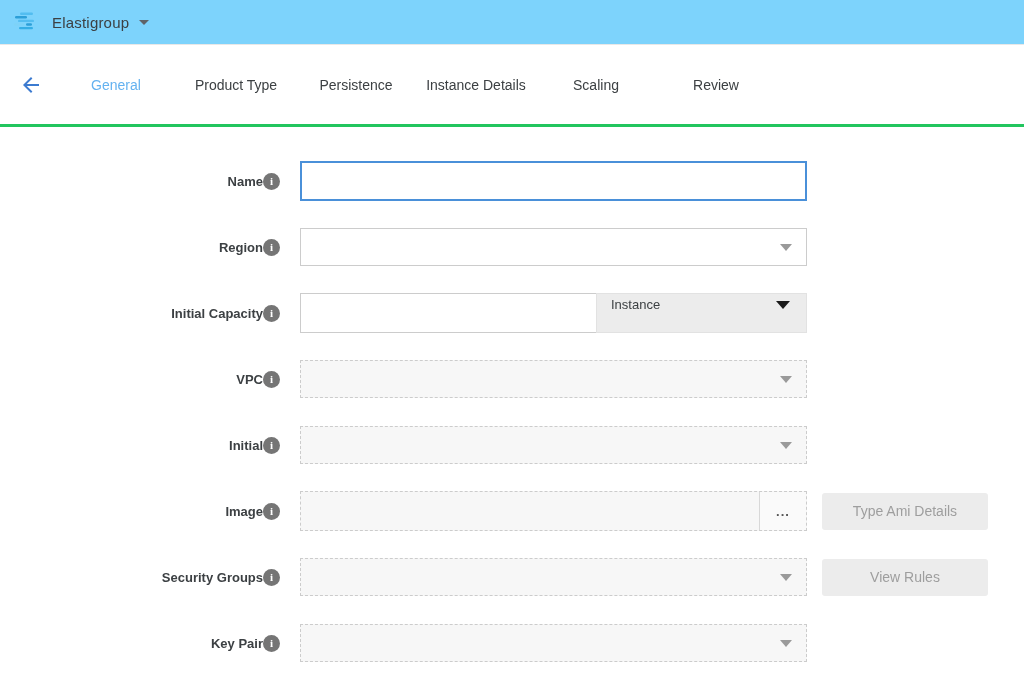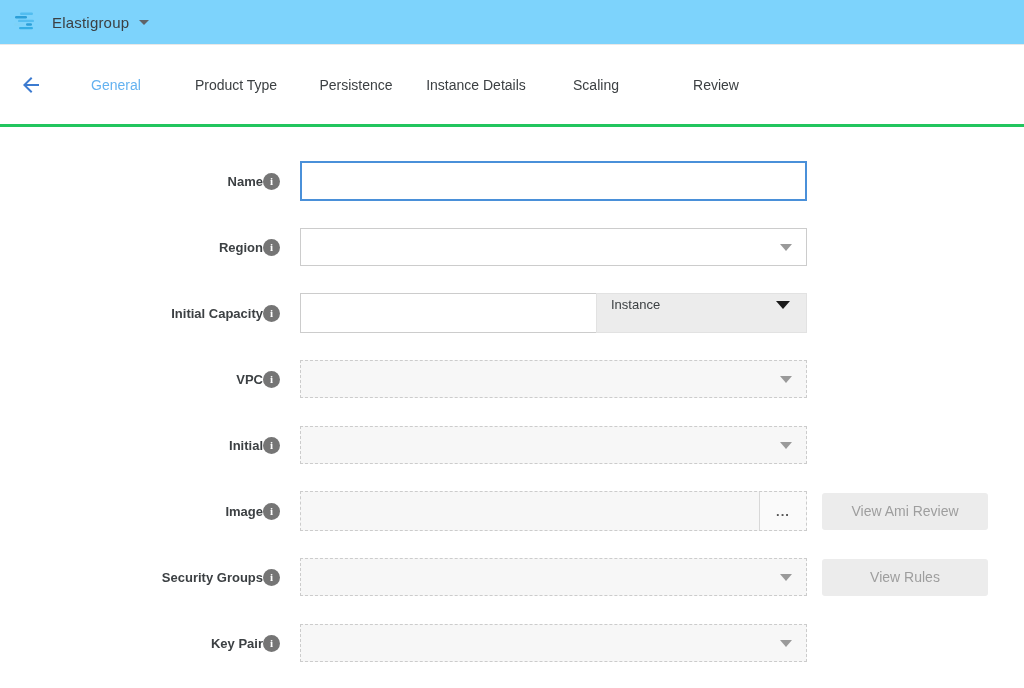--- a/index.html
+++ b/index.html
@@ -272,21 +272,21 @@
 
   <div class="form-row">
     <div class="label-group">
       <span class="field-label">Image</span>
       <span class="info-icon"></span>
     </div>
     <div class="picker-control">
       <div class="picker-value"></div>
       <div class="picker-browse">...</div>
     </div>
-    <button class="side-button">View Ami Review</button>
+    <button class="side-button">Type Ami Details</button>
   </div>
 
   <div class="form-row">
     <div class="label-group">
       <span class="field-label">Security Groups</span>
       <span class="info-icon"></span>
     </div>
     <div class="control">
       <div class="select-box disabled">
         <span class="caret-gray"></span>

